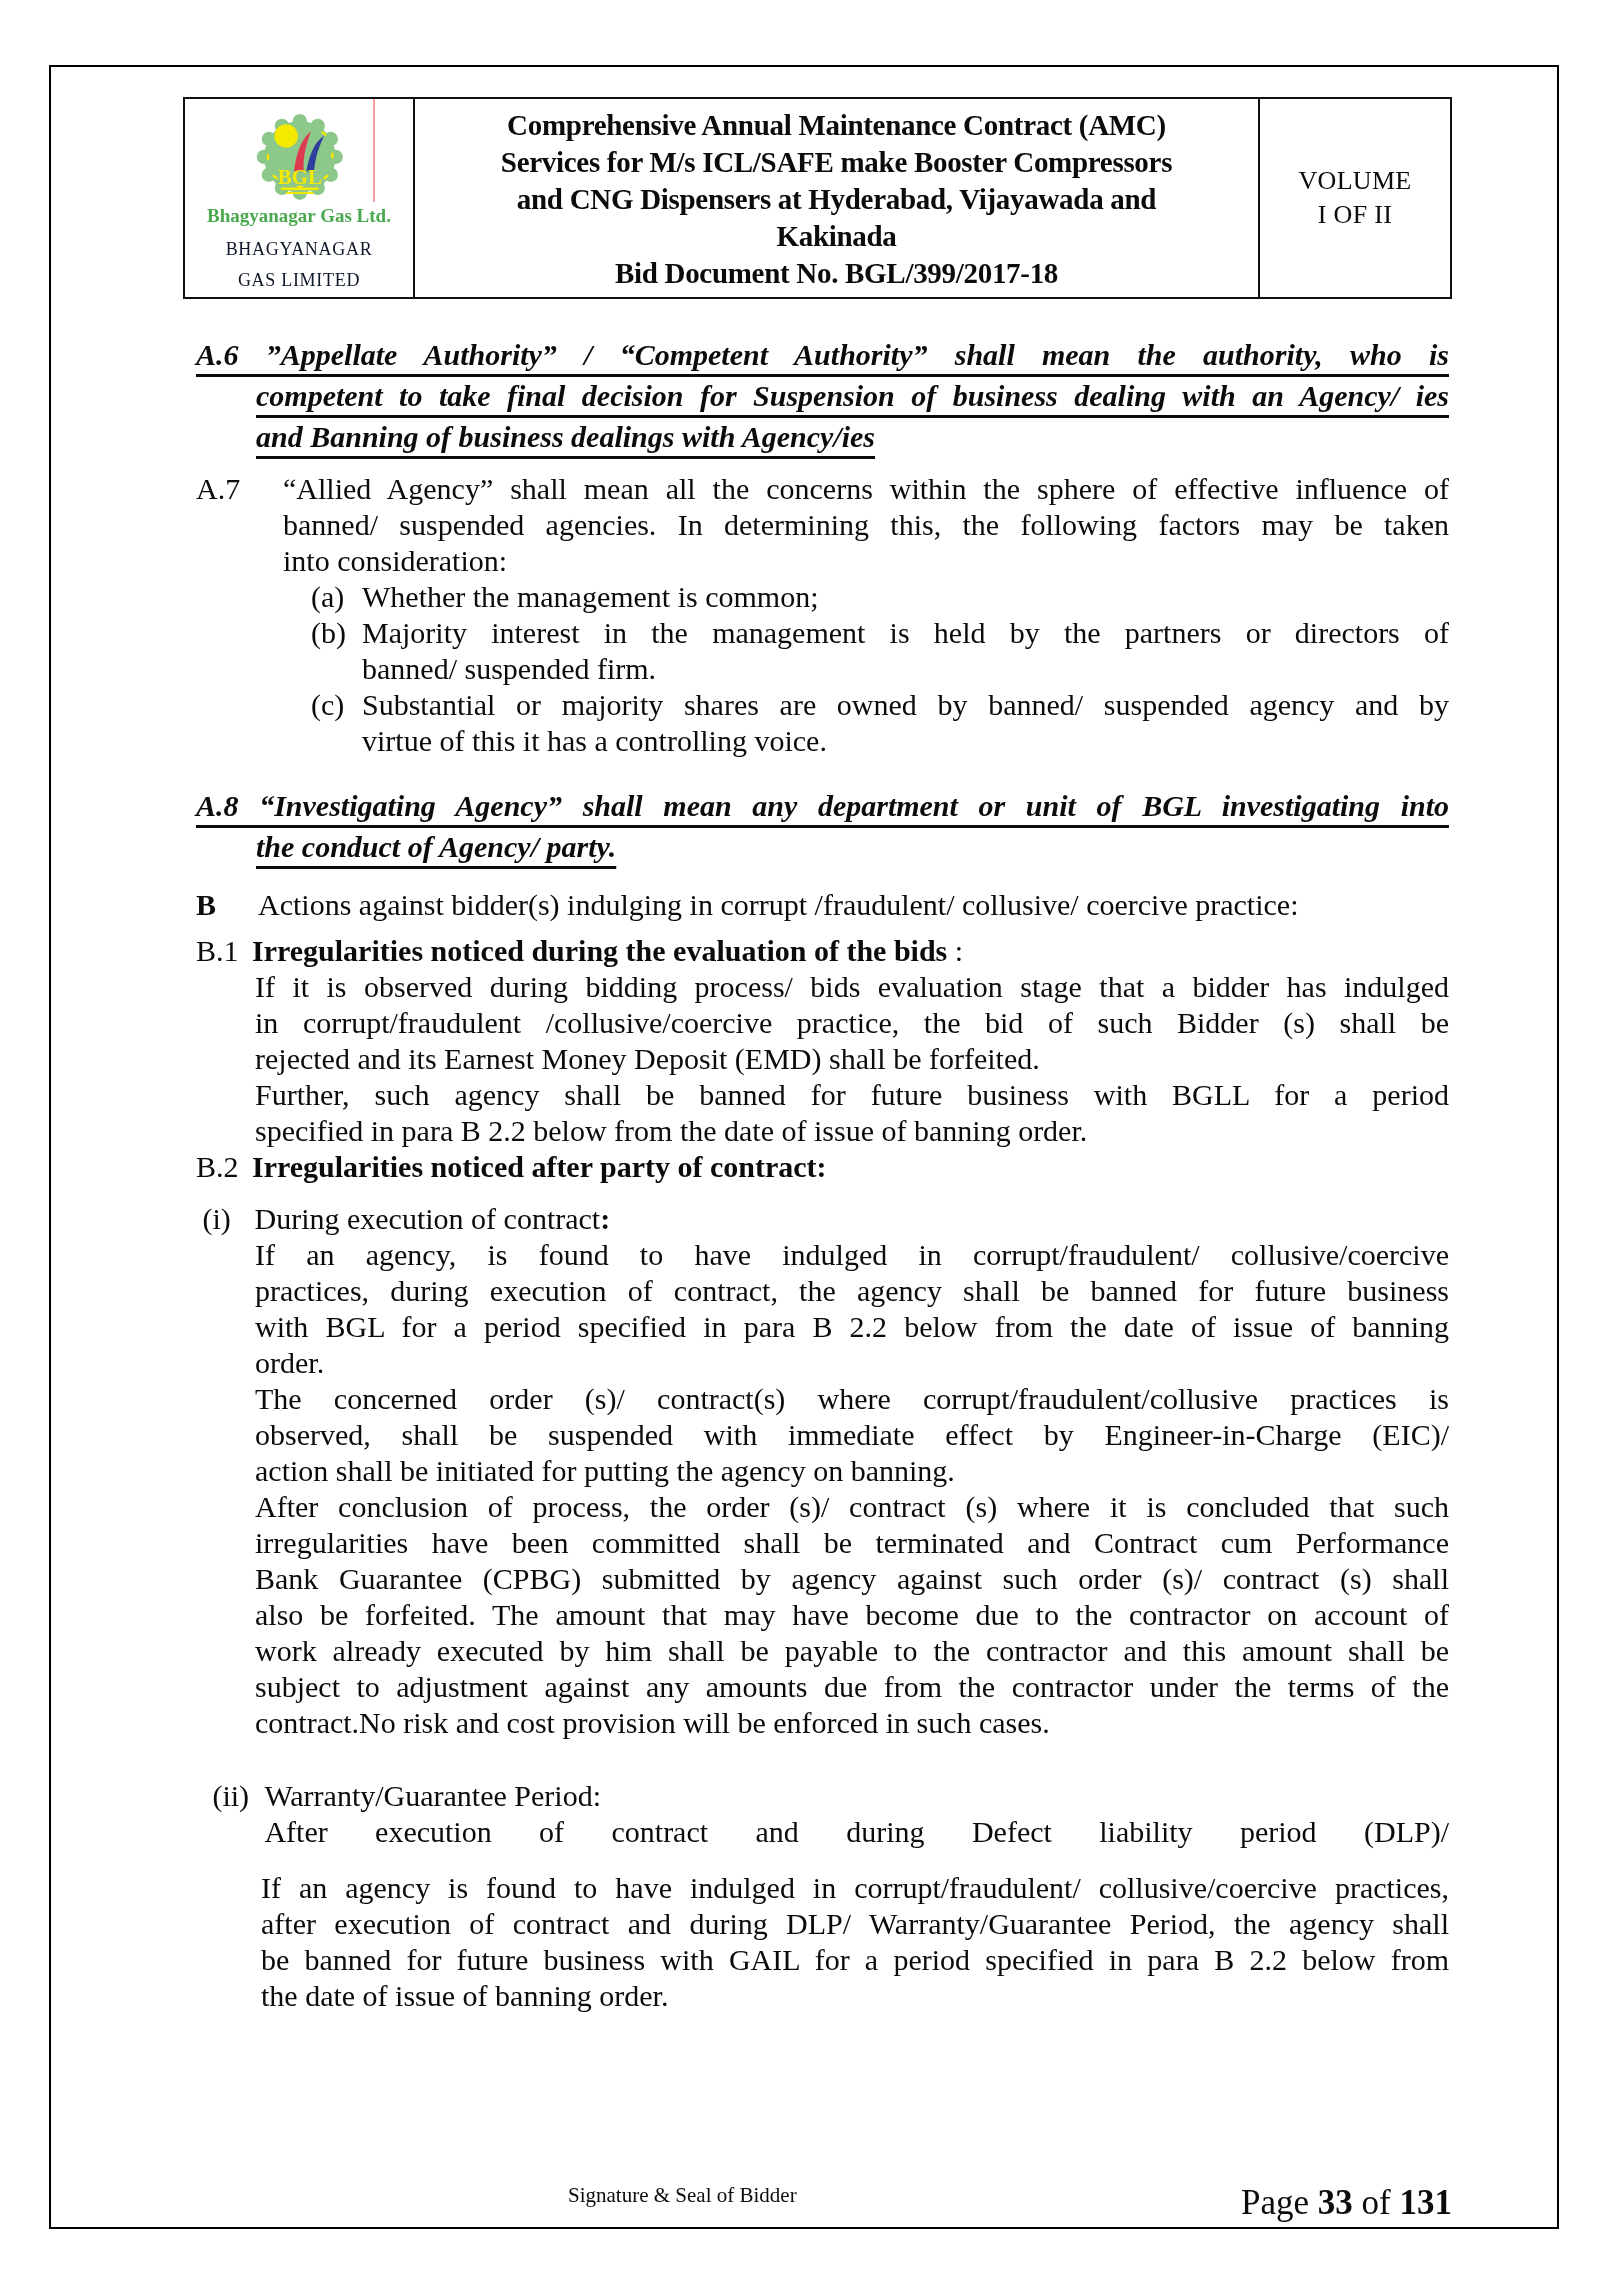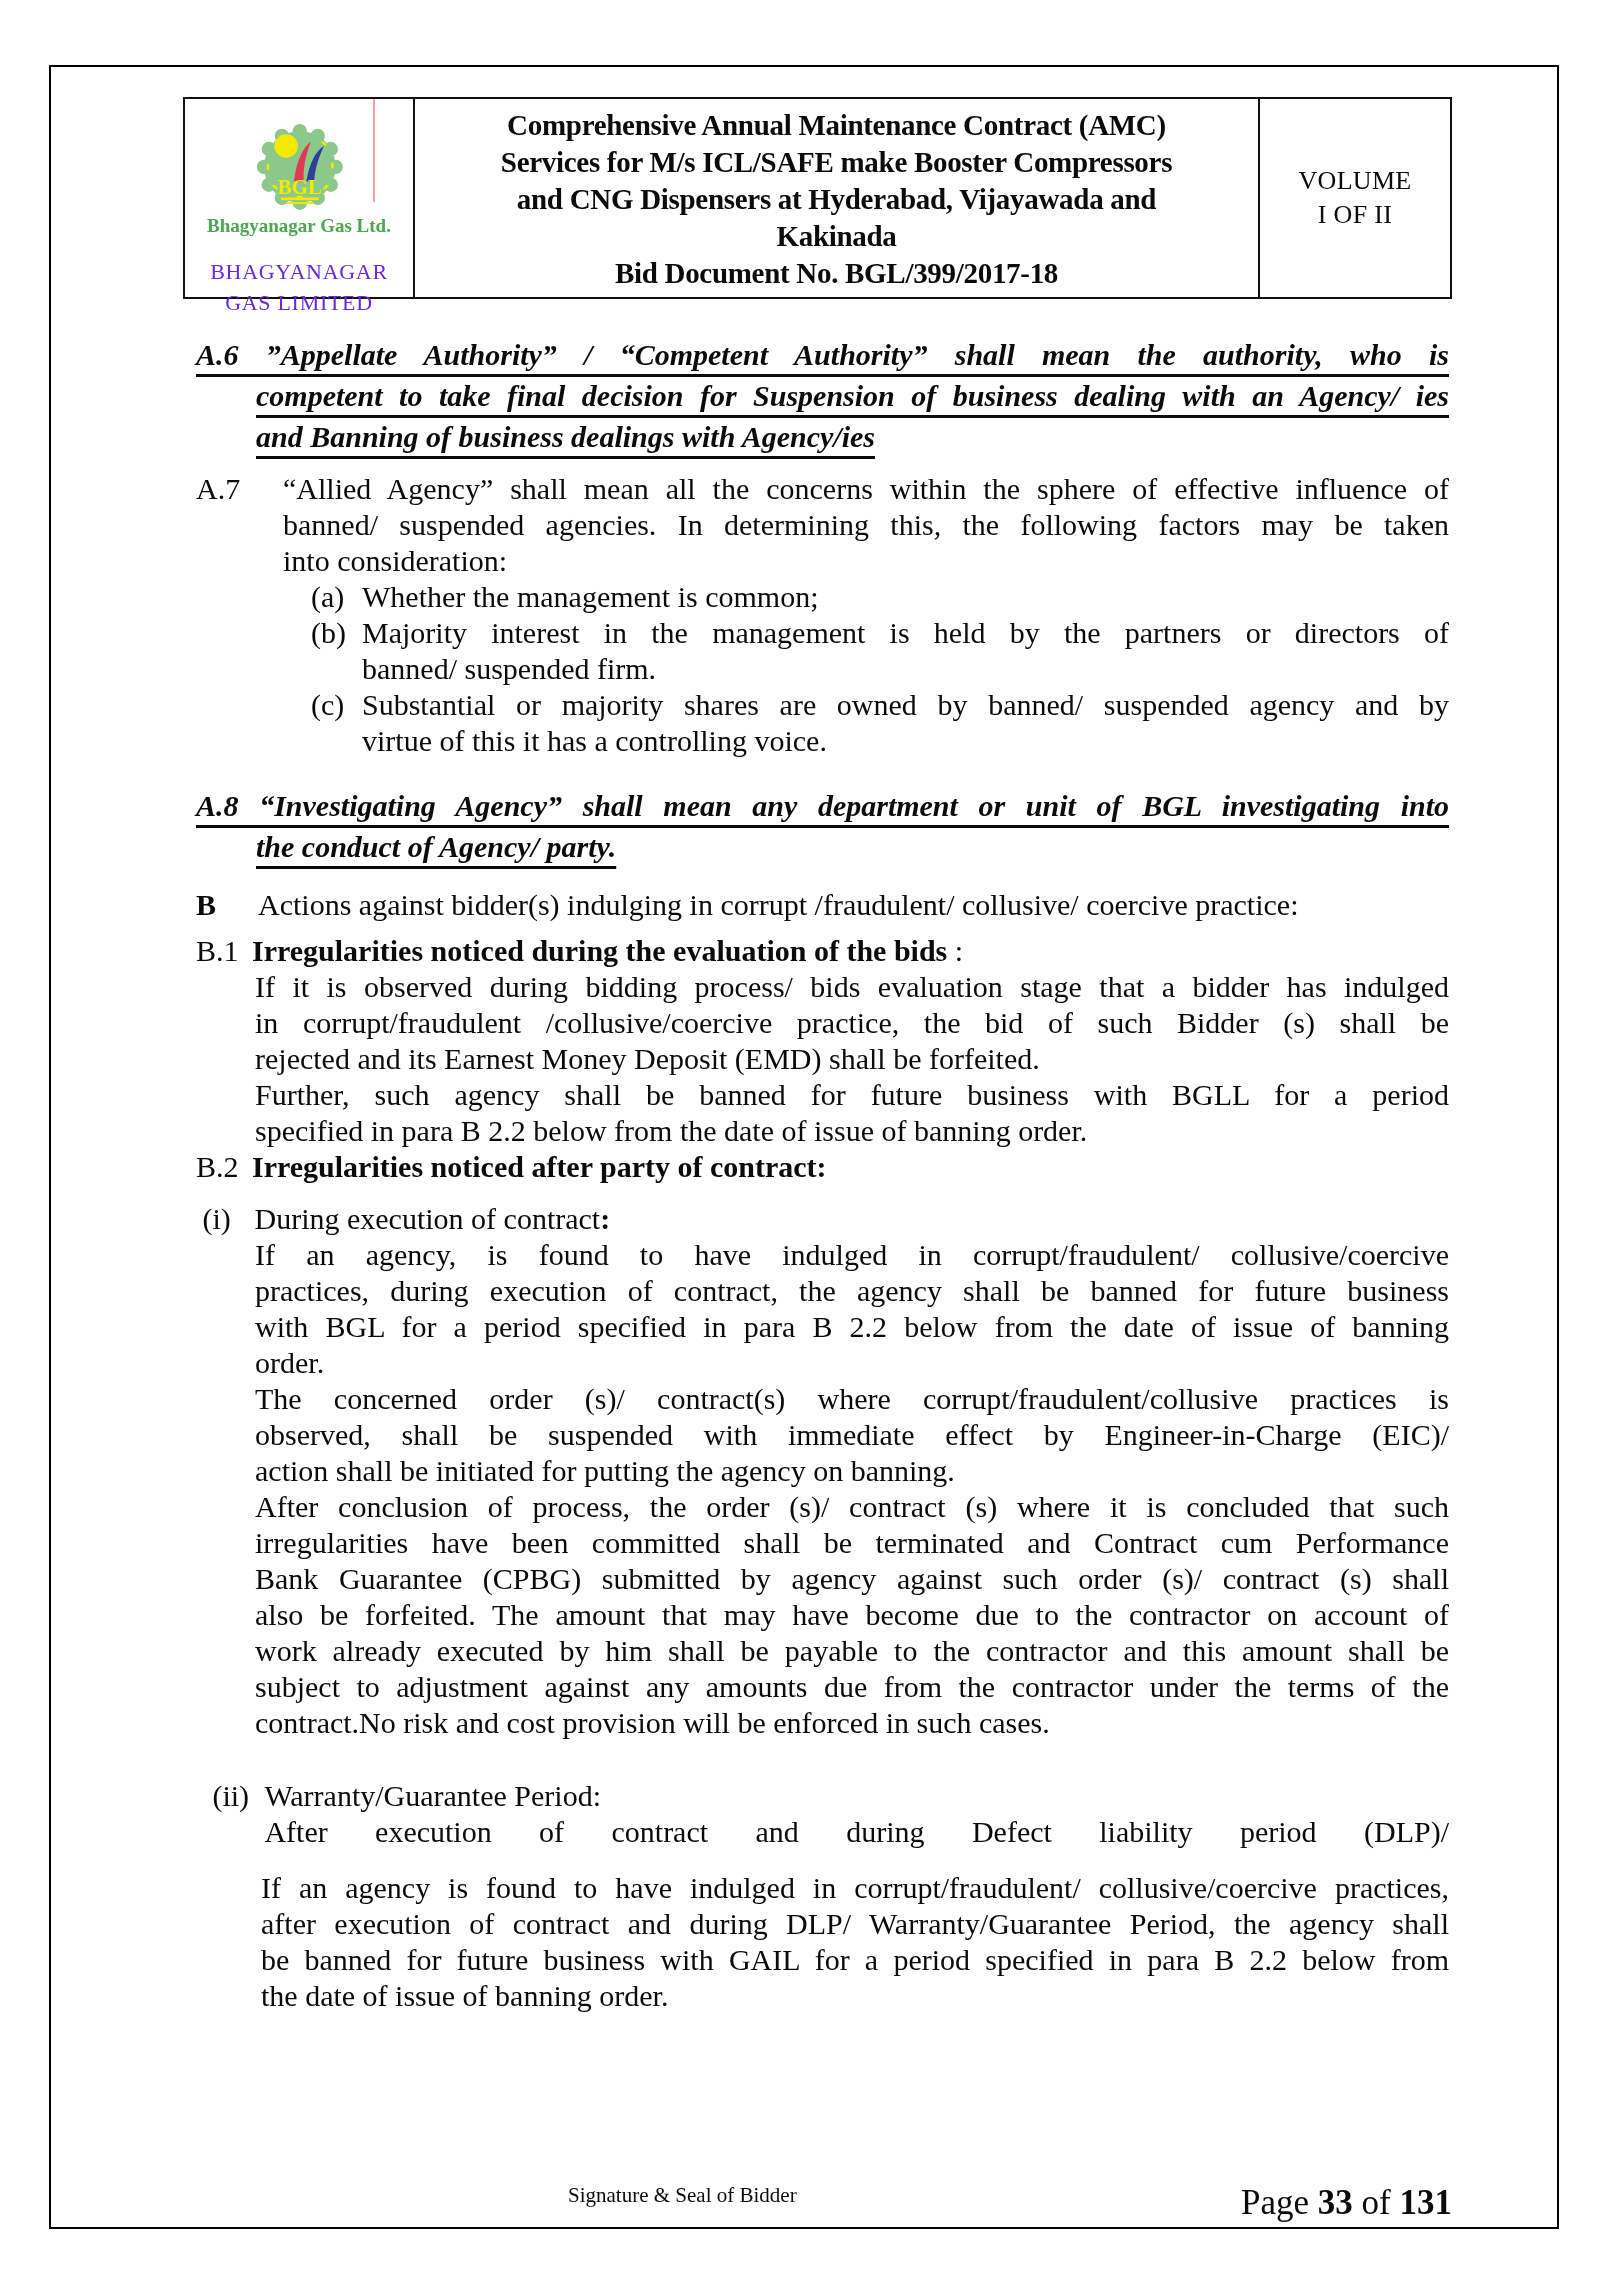--- a/index.html
+++ b/index.html
@@ -4,25 +4,25 @@
 <style>
   html,body{margin:0;padding:0;background:#e8e8e8;}
   .page{position:relative;width:1623px;height:2295px;background:#ffffff;
         font-family:"Liberation Serif", "DejaVu Serif", serif;color:#0b0b0b;overflow:hidden;}
   .frame{position:absolute;left:49px;top:65px;width:1506px;height:2160px;border:2.6px solid #000;}
 
   
   .header-table{position:absolute;left:132px;top:30px;width:1265px;height:198px;
                 border:2px solid #111;display:flex;}
   .cell{box-sizing:border-box;}
-  .logo-cell{width:230px;border-right:2px solid #111;position:relative;text-align:center;padding-top:21px;}
+  .logo-cell{width:230px;border-right:2px solid #111;position:relative;text-align:center;padding-top:11px;}
   .pink-line{position:absolute;top:0px;left:188px;width:2px;height:103px;background:#f59d9d;}
   .logo-svg{display:block;margin:0 auto;}
   .logo-subtitle{font-size:19px;font-weight:600;color:#4aa84e;line-height:19.6px;margin-top:-2.6px;}
-  .company-name{font-size:22px;line-height:31px;letter-spacing:0.7px;color:#6d28d9;margin-top:20px;}
+  .company-name{font-size:18px;line-height:31px;letter-spacing:0.7px;color:#0f172a;margin-top:8px;}
   .title-cell{flex:1;text-align:center;padding-top:7.9px;}
   .title-cell .ln{font-weight:700;font-size:29px;line-height:37px;letter-spacing:-0.3px;}
   .volume-cell{width:192px;border-left:2px solid #111;display:flex;align-items:center;justify-content:center;}
   .volume-text{font-size:26px;line-height:34px;text-align:center;letter-spacing:0.3px;}
 
   
   .body-text{position:absolute;left:145px;top:267px;width:1253px;font-size:30px;line-height:36px;}
   .ln{min-height:1em;}
   .jl{text-align:justify;text-align-last:justify;}
   .ll{text-align:left;}

